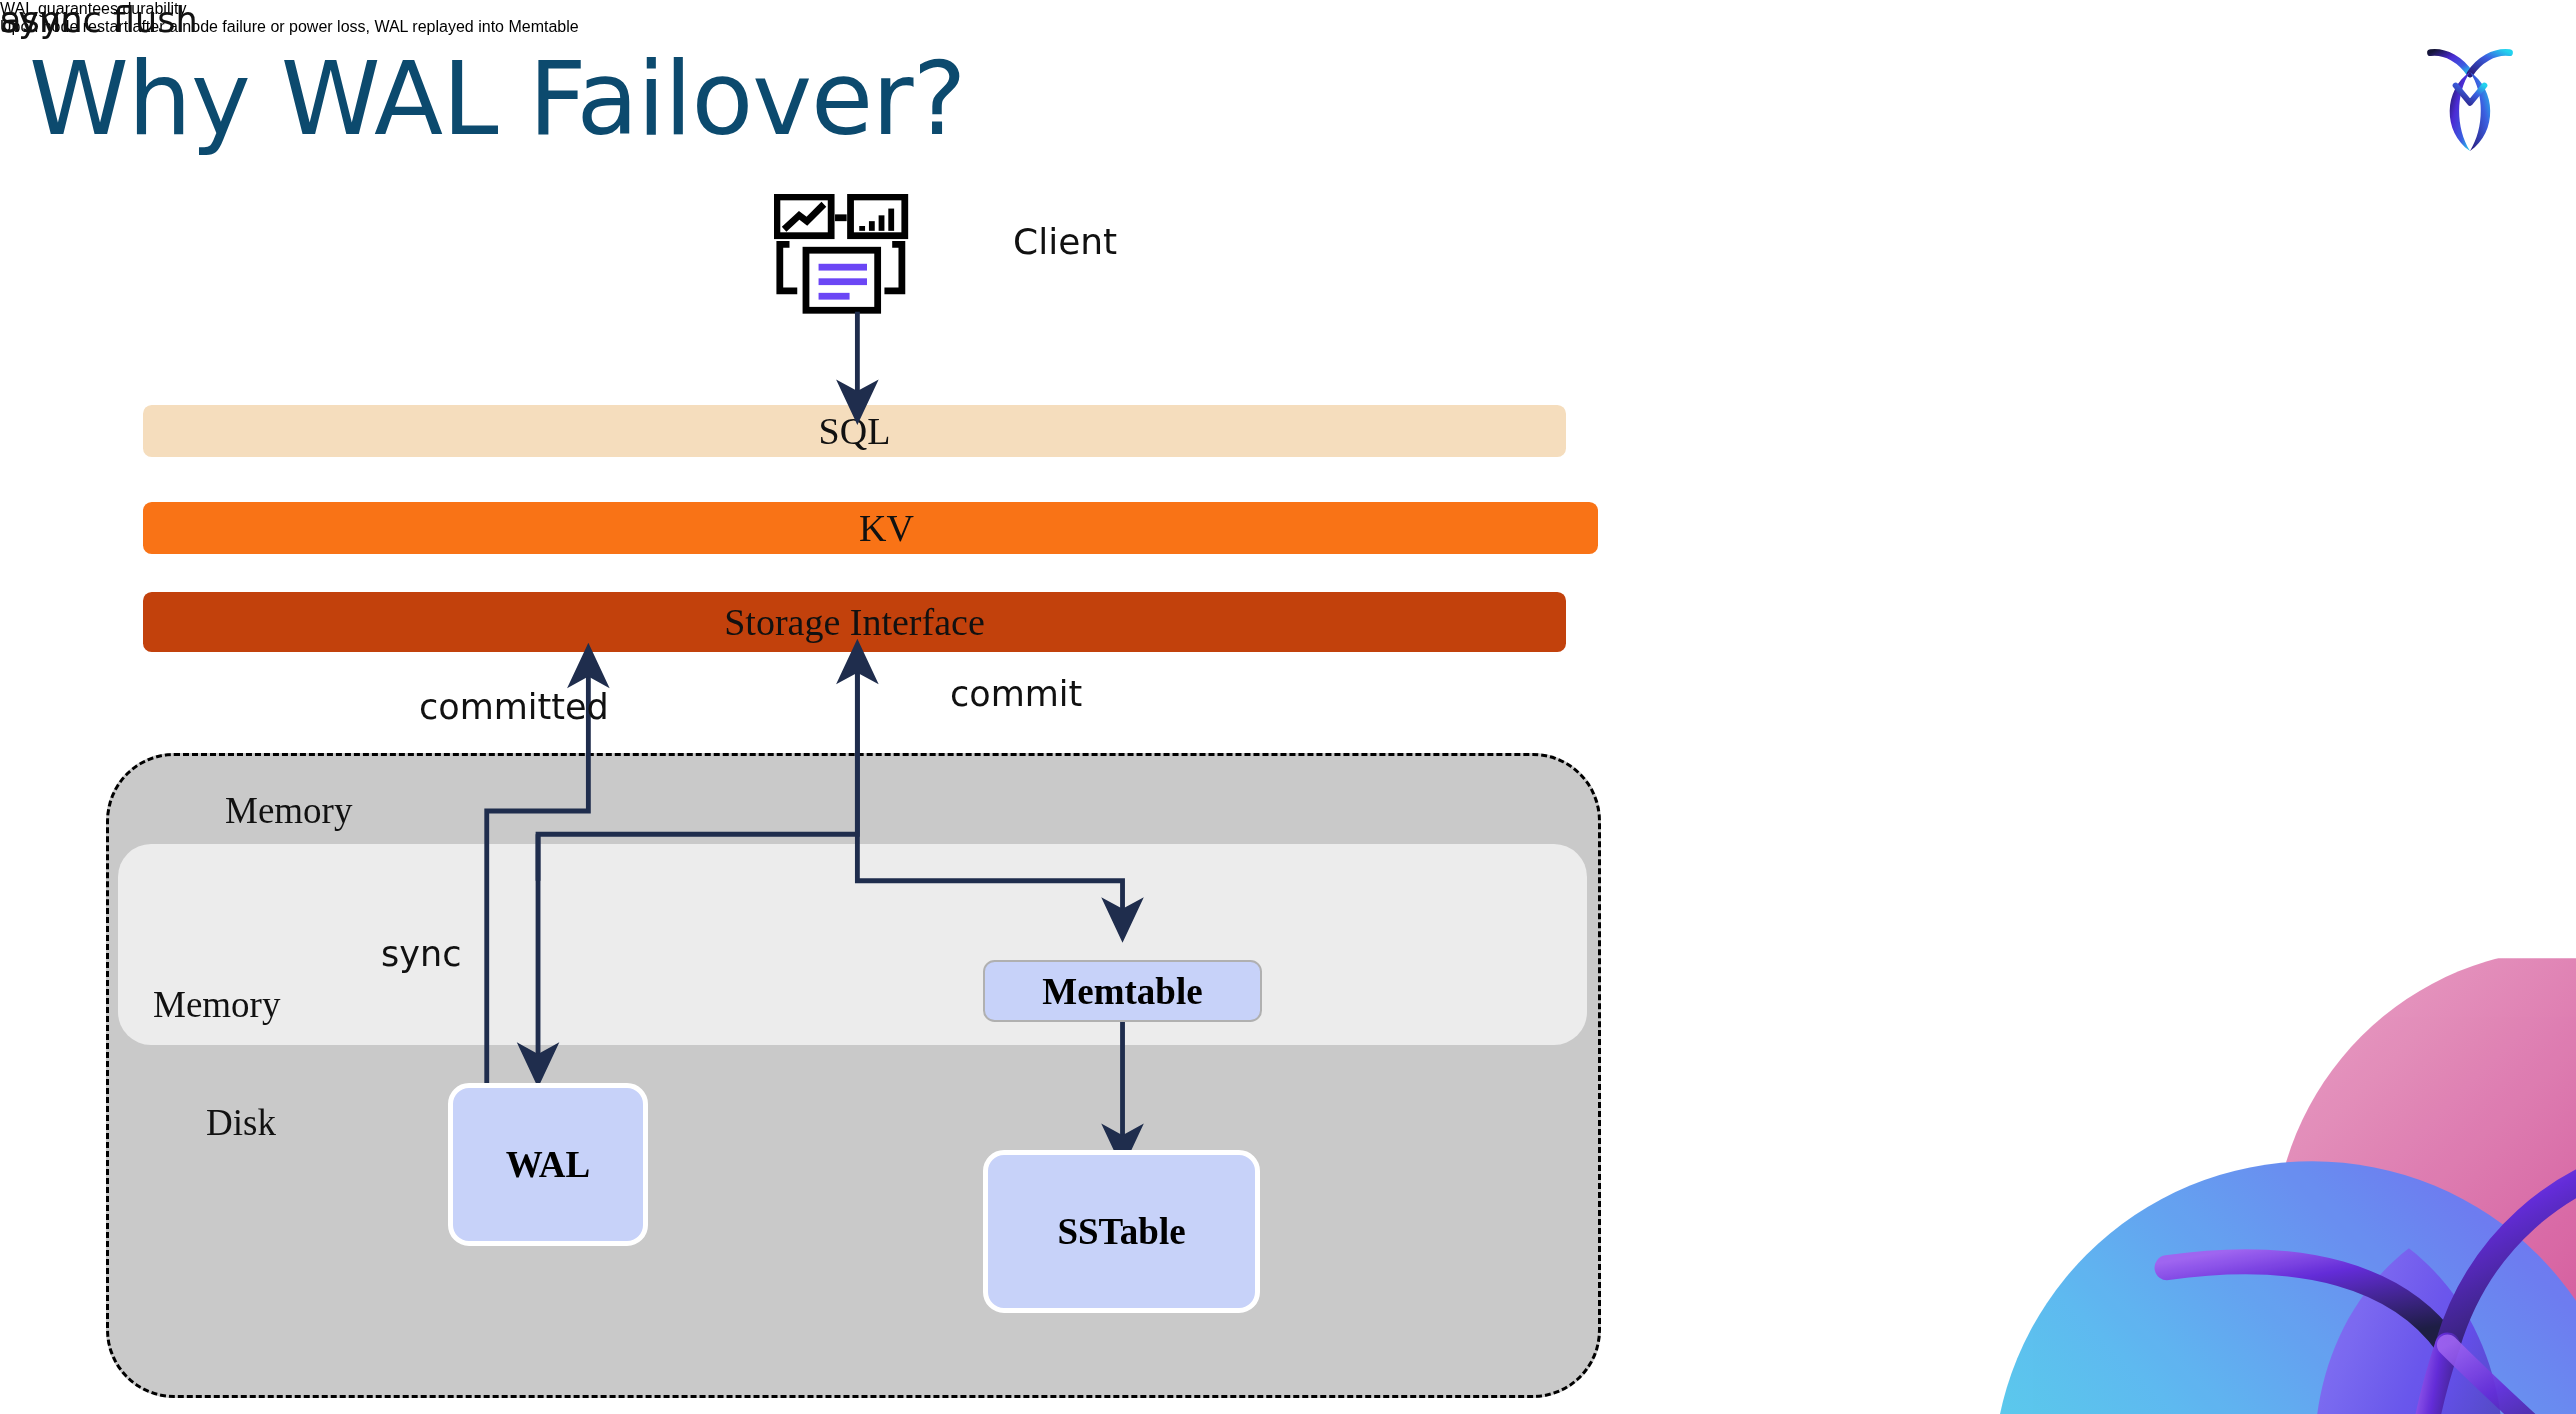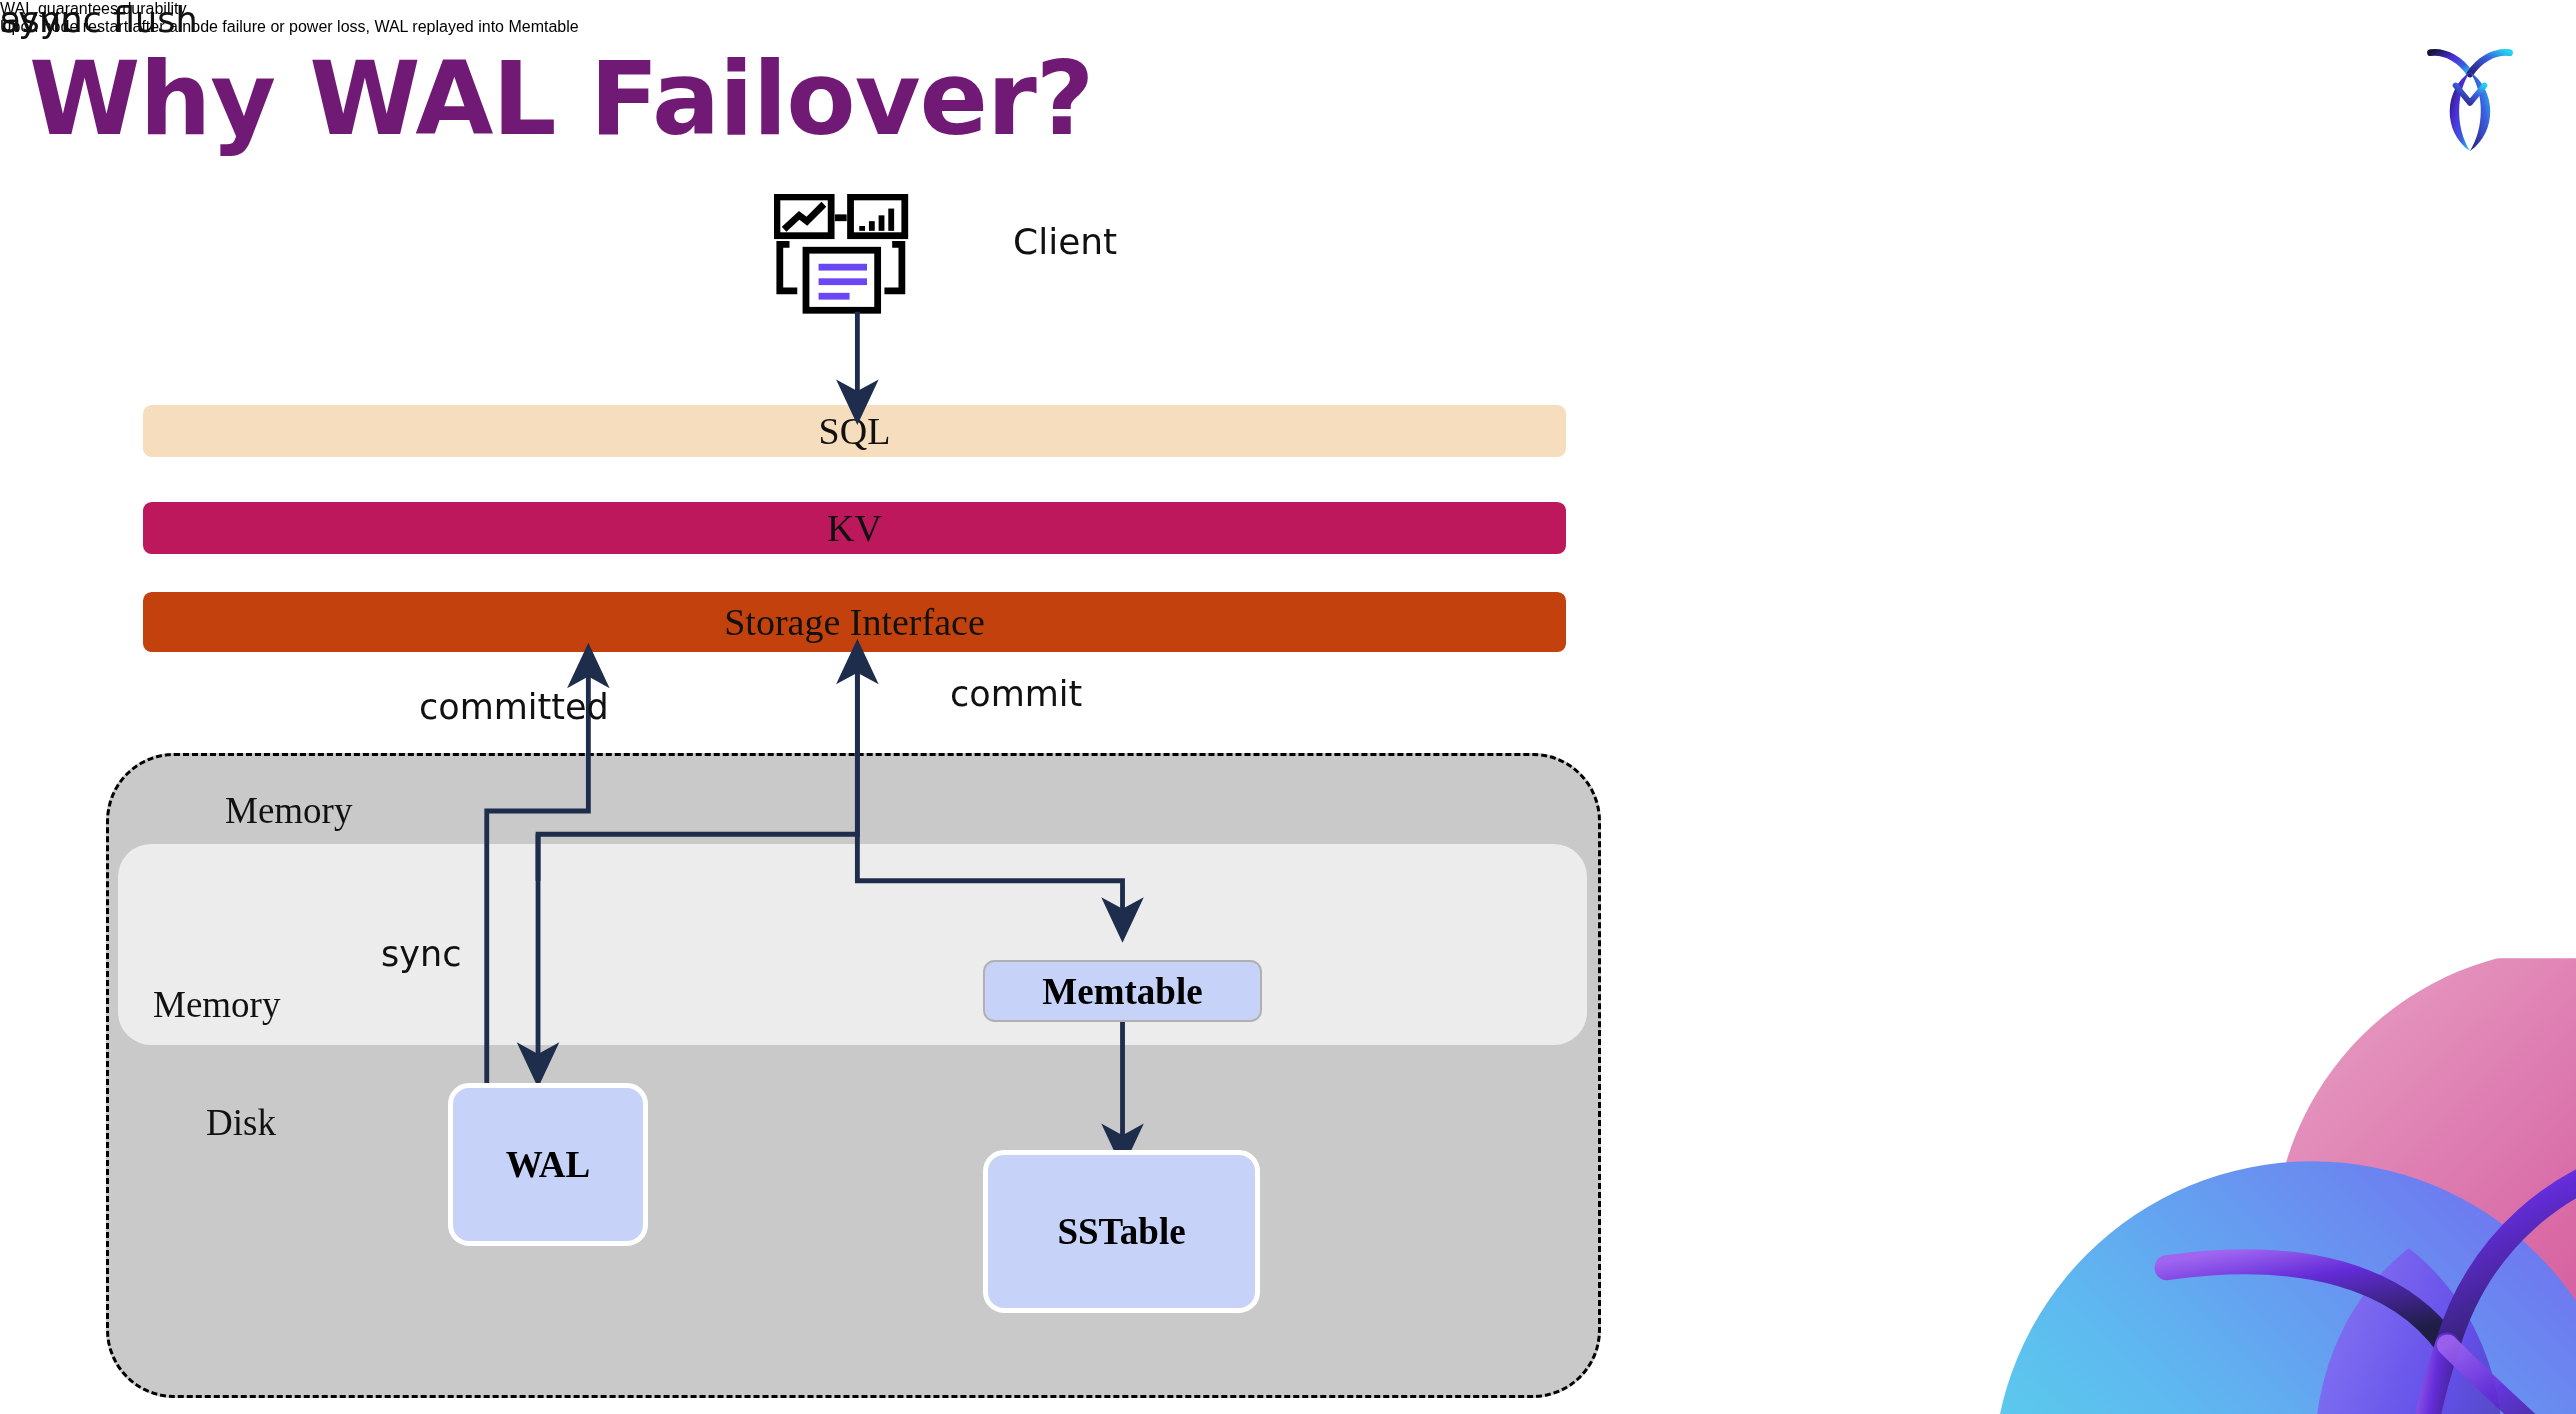--- a/index.html
+++ b/index.html
@@ -15,24 +15,24 @@
     overflow: hidden;
     font-family: "Liberation Sans", sans-serif;
   }
 
   
   #slide-title {
     position: absolute;
     left: 29px;
     top: 41px;
     font-family: "DejaVu Sans", sans-serif;
-    font-weight: 700;
+    font-weight: 400;
     font-size: 101px;
     letter-spacing: -1px;
-    color: #701a75;
+    color: #0c4a6e;
     white-space: nowrap;
     line-height: 1.15;
   }
 
   
   #brand-logo {
     position: absolute;
     left: 2417px;
     top: 39px;
     width: 106px;
@@ -74,21 +74,21 @@
     height: 52px;
     border-radius: 8.7px;
     display: flex;
     align-items: center;
     justify-content: center;
     font-family: "Liberation Serif", serif;
     font-size: 38px;
     color: #111111;
   }
   #layer-sql { top: 405px; background: #f5ddbd; }
-  #layer-kv  { top: 502px; background: #be185d; }
+  #layer-kv  { top: 502px; background: #f97316; padding-left: 32px; }
   #layer-si  { top: 592px; background: #c2410c; height: 60px; }
 
   
   #pebble-box {
     position: absolute;
     left: 106px;
     top: 753px;
     width: 1495px;
     height: 645px;
     background: #c9c9c9;

